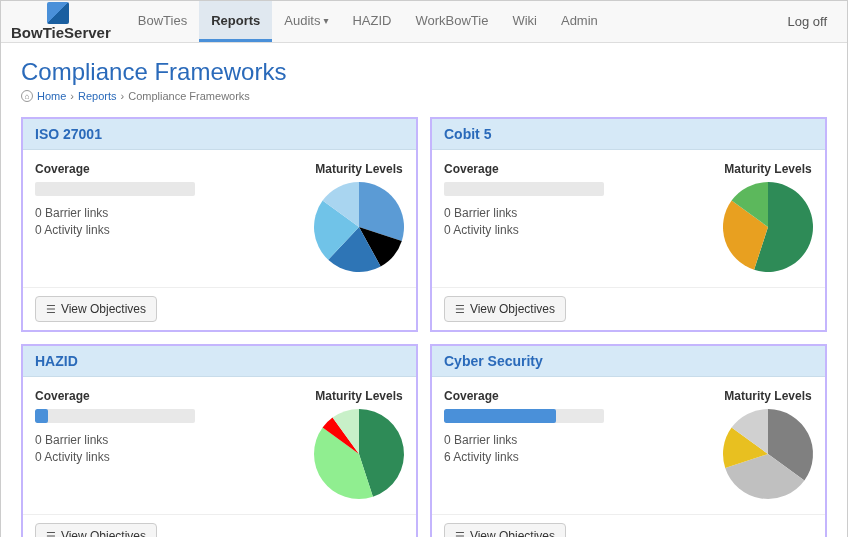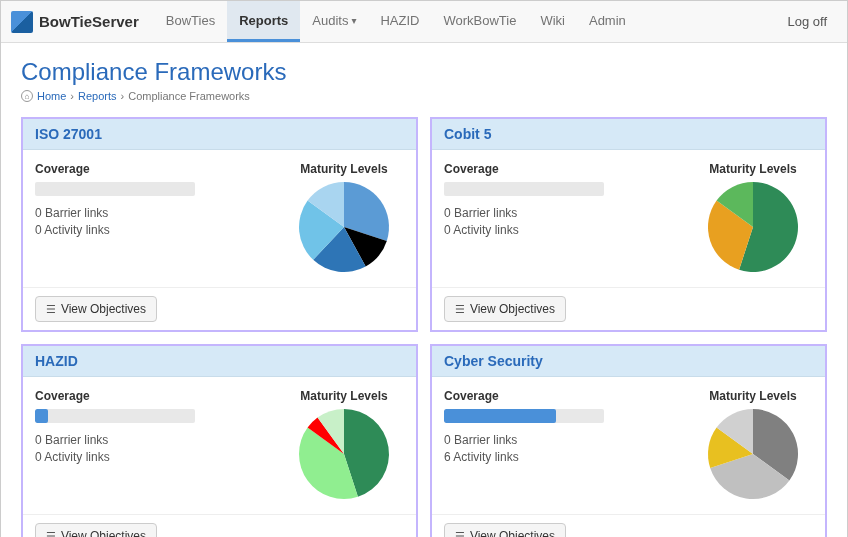--- a/index.html
+++ b/index.html
@@ -24,20 +24,21 @@
       padding: 0 10px;
       height: 42px;
     }
     .navbar-brand {
       display: flex;
       align-items: center;
       margin-right: 15px;
       font-weight: bold;
       font-size: 15px;
       color: #333;
+      flex-direction: column;
     }
     .navbar-brand .brand-icon {
       width: 22px;
       height: 22px;
       margin-right: 6px;
       background: linear-gradient(135deg, #4a90d9 50%, #1a5fa0 50%);
       border-radius: 2px;
       flex-shrink: 0;
     }
     .nav-items {
@@ -128,21 +129,21 @@
       padding: 12px;
       display: flex;
       gap: 6px;
     }
     .card-left {
       flex: 1;
     }
     .card-right {
       display: flex;
       align-items: center;
-      justify-content: center;
+      justify-content: flex-end;
       min-width: 120px;
     }
     .section-label {
       font-size: 12px;
       font-weight: bold;
       color: #333;
       margin-bottom: 6px;
     }
     .coverage-bar-bg {
       width: 160px;

